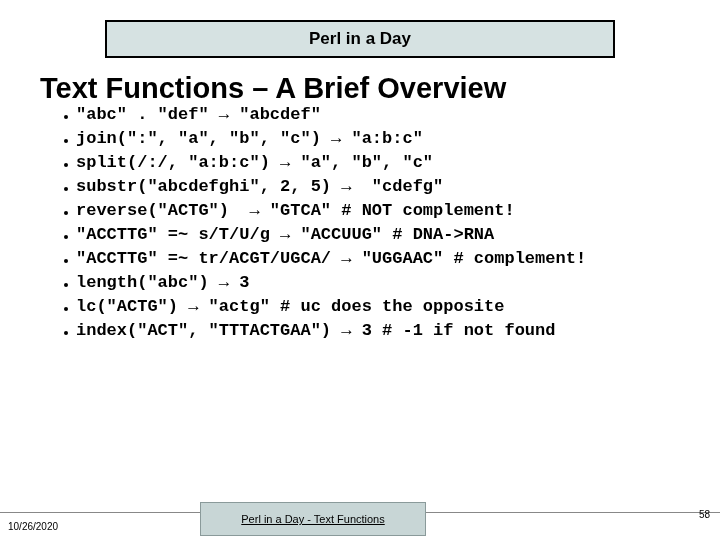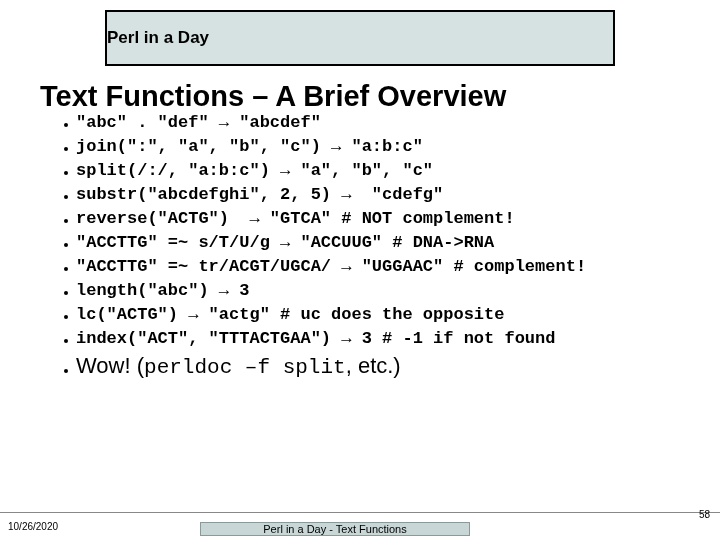--- a/index.html
+++ b/index.html
@@ -5,26 +5,26 @@
   * { margin: 0; padding: 0; box-sizing: border-box; }
   body {
     width: 720px;
     height: 540px;
     background: #ffffff;
     font-family: Arial, Helvetica, sans-serif;
     position: relative;
     overflow: hidden;
   }
   .title-banner {
-    margin: 10px auto 0 auto;
+    margin: 20px auto 0 auto;
     width: 510px;
     background: #d6e2e2;
     border: 2px solid #000;
-    text-align: left;
-    padding: 16px 0;
+    text-align: center;
+    padding: 7px 0;
     font-weight: bold;
     font-size: 17px;
   }
   .headline {
     font-size: 29px;
     margin: 14px 0 0 40px;
     color: #000;
   }
   .bullets {
     margin-left: 64px;
@@ -76,26 +76,27 @@
     left: 8px;
     bottom: 8px;
     font-size: 10px;
     color: #000;
     text-align: right;
   }
   .footer-center {
     position: absolute;
     left: 200px;
     bottom: 4px;
-    width: 270px;
+    width: 226px;
     background: #c8d6d6;
     border: 1px solid #8a9a9a;
     text-align: center;
     font-size: 11px;
-    padding: 0 0;
+    padding: 10px 0;
+    text-decoration: underline;
   }
   .footer-pagenum {
     position: absolute;
     right: 10px;
     bottom: 20px;
     font-size: 10px;
   }
 </style>
 </head>
 <body>
@@ -138,26 +139,20 @@
       <span class="code">length("abc") → 3</span>
     </div>
   <div class="bullet-row">
       <div class="dot"></div>
       <span class="code">lc("ACTG") → "actg" # uc does the opposite</span>
     </div>
   <div class="bullet-row">
       <div class="dot"></div>
       <span class="code">index("ACT", "TTTACTGAA") → 3 # -1 if not found</span>
     </div>
-  <div class="bullet-row">
-      <div class="dot"></div>
-    <span class="wow">
-      <span>Wow! (</span><span class="mono">perldoc –f split</span><span>, etc.)</span>
-    </span>
-  </div>
 </div>
 
 <div class="footer">
   <div class="footer-rule"></div>
   <div class="footer-date">10/26/2020</div>
   <div class="footer-center">Perl in a Day - Text Functions</div>
   <div class="footer-pagenum">58</div>
 </div>
 
 </body></html>

